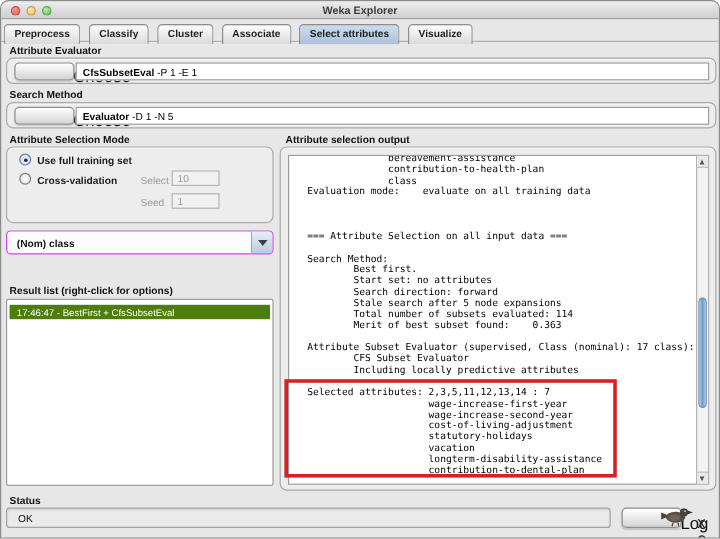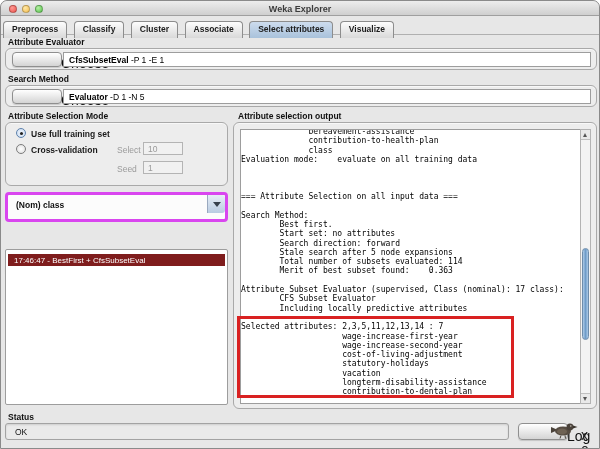--- a/index.html
+++ b/index.html
@@ -53,37 +53,37 @@
   .radio { position:absolute; width:10px; height:10px; border-radius:50%;
            border:1px solid #7d7d7d; background:radial-gradient(#ffffff,#dcdcdc); }
   .radio.sel { border-color:#5e82ad; background:radial-gradient(#f2f7ff,#c6d8ec); }
   .radio.sel::after { content:""; position:absolute; left:2.5px; top:2.5px; width:3.5px; height:3.5px;
                       border-radius:50%; background:#222; }
   .radiolabel { position:absolute; font-size:8.5px; font-weight:bold; color:#1a1a1a; }
   .graylabel  { position:absolute; font-size:8.5px; color:#9a9a9a; }
   .smallfield { position:absolute; width:40px; height:13px; background:#f1f1f1; border:1px solid #b4b4b4;
                 font-size:8.5px; color:#9a9a9a; padding:1px 0 0 4px; }
   
-  #combo { position:absolute; left:4px; top:191px; width:223px; height:30px;
-           background:#fcfcfc; border:3px solid #d946ef; border-radius:4px; }
+  #combo { position:absolute; left:4px; top:191px; width:223px; height:20px;
+           background:#fcfcfc; border:1px solid #d946ef; border-radius:4px; }
   #combo .txt { position:absolute; left:8px; top:4.5px; font-size:8.5px; font-weight:bold; color:#111; }
   #combo .arrowbtn { position:absolute; right:0; top:0; width:18px; height:18px;
            background:linear-gradient(#e7eef7,#b9cce2); border-left:1px solid #9aa9bf; border-radius:0 3px 3px 0; }
   #combo .arrowbtn::after { content:""; position:absolute; left:5px; top:7px;
            border-left:4px solid transparent; border-right:4px solid transparent; border-top:5px solid #37414d; }
   
   #resultlist { position:absolute; left:4px; top:248px; width:223px; height:156px;
                 background:#fff; border:1px solid #9d9d9d; border-radius:2px; }
   .listitem { margin:4px 2px 0 2px; height:12px; background:#5d87ae; color:#fff;
               font-size:8px; padding:1.5px 0 0 6px; white-space:nowrap; overflow:hidden; }
   
   #outbox   { left:232px; top:121px; width:364px; height:287px; }
   #textarea { position:absolute; left:6px; top:6px; width:342px; height:275px;
               background:#fff; border:1px solid #9d9d9d; overflow:hidden; }
-  #outpre   { margin:-3px 0 0 0; font-family:"DejaVu Sans Mono", monospace;
+  #outpre   { margin:-3px 0 0 15px; font-family:"DejaVu Sans Mono", monospace;
               font-size:8px; line-height:9.3px; color:#000; white-space:pre; }
   #vscroll  { position:absolute; right:5px; top:6px; width:11px; height:275px;
               background:#f3f3f3; border:1px solid #b3b3b3; }
   .scrollarrow { position:absolute; left:0; width:9px; height:10px; background:#e9e9e9; }
   .scrollarrow.up   { top:0; border-bottom:1px solid #c0c0c0; }
   .scrollarrow.down { bottom:0; border-top:1px solid #c0c0c0; }
   .scrollarrow.up::after { content:""; position:absolute; left:2px; top:3px;
       border-left:2.5px solid transparent; border-right:2.5px solid transparent; border-bottom:4px solid #555; }
   .scrollarrow.down::after { content:""; position:absolute; left:2px; top:3px;
       border-left:2.5px solid transparent; border-right:2.5px solid transparent; border-top:4px solid #555; }
@@ -142,22 +142,23 @@
   <div class="graylabel" style="left:116px; top:163px;">Seed</div>
   <div class="smallfield" style="left:142px; top:160px;">1</div>
 
   <div id="combo">
     <span class="txt">(Nom) class</span>
     <span class="arrowbtn"></span>
   </div>
 
   <div class="btn" style="left:4px; top:216px; width:108px; height:16px; padding-top:3px; border-radius:7px;margin-top:44px;">Start</div>
 
+  <div class="seclabel" style="left:7px; top:236px;">Result list (right-click for options)</div>
   <div id="resultlist">
-    <div class="listitem" style="background: #7f1d1d;">17:46:47 - BestFirst + CfsSubsetEval</div>
+    <div class="listitem" style="background: #4d7c0f;">17:46:47 - BestFirst + CfsSubsetEval</div>
   </div>
 
   <div class="seclabel" style="left:237px; top:110px;">Attribute selection output</div>
   <div class="groupbox" id="outbox">
     <div id="textarea">
       <pre id="outpre">              bereavement-assistance
               contribution-to-health-plan
               class
 Evaluation mode:    evaluate on all training data
 

